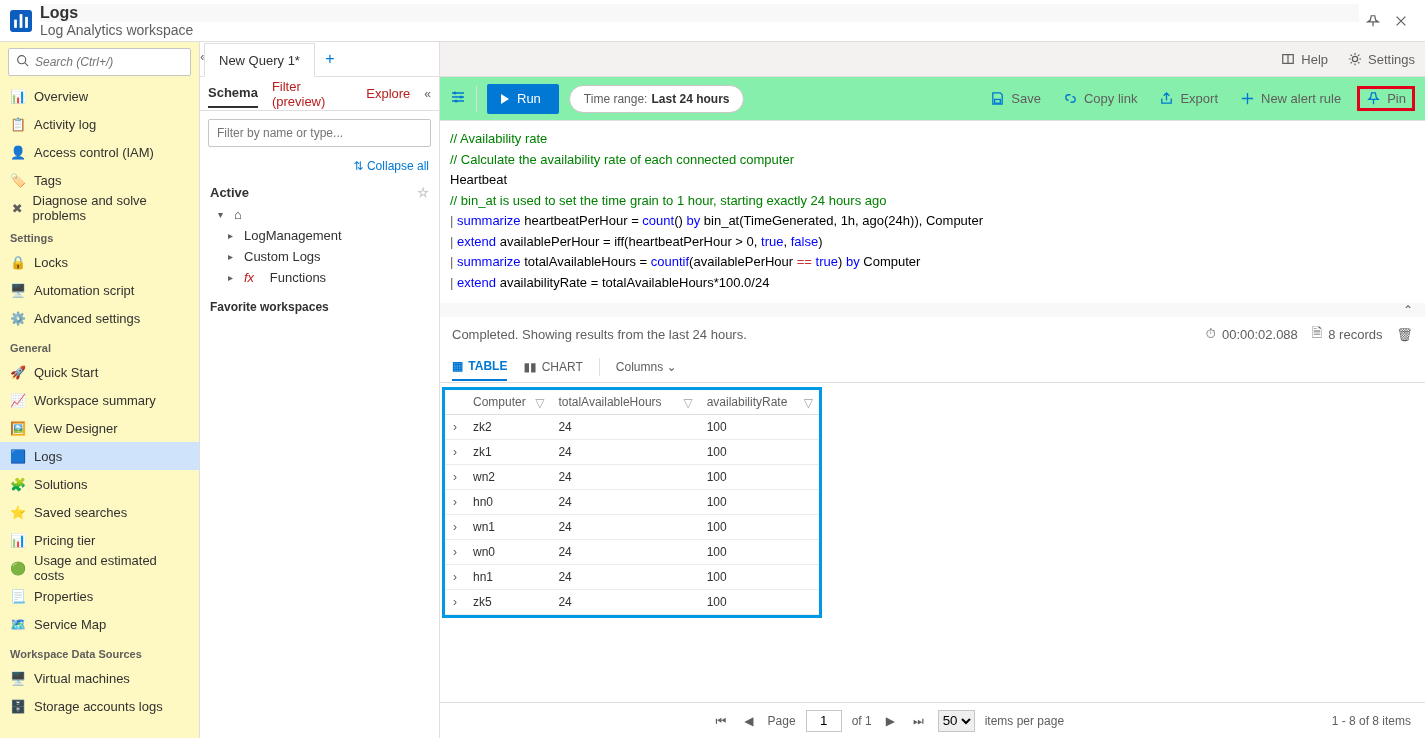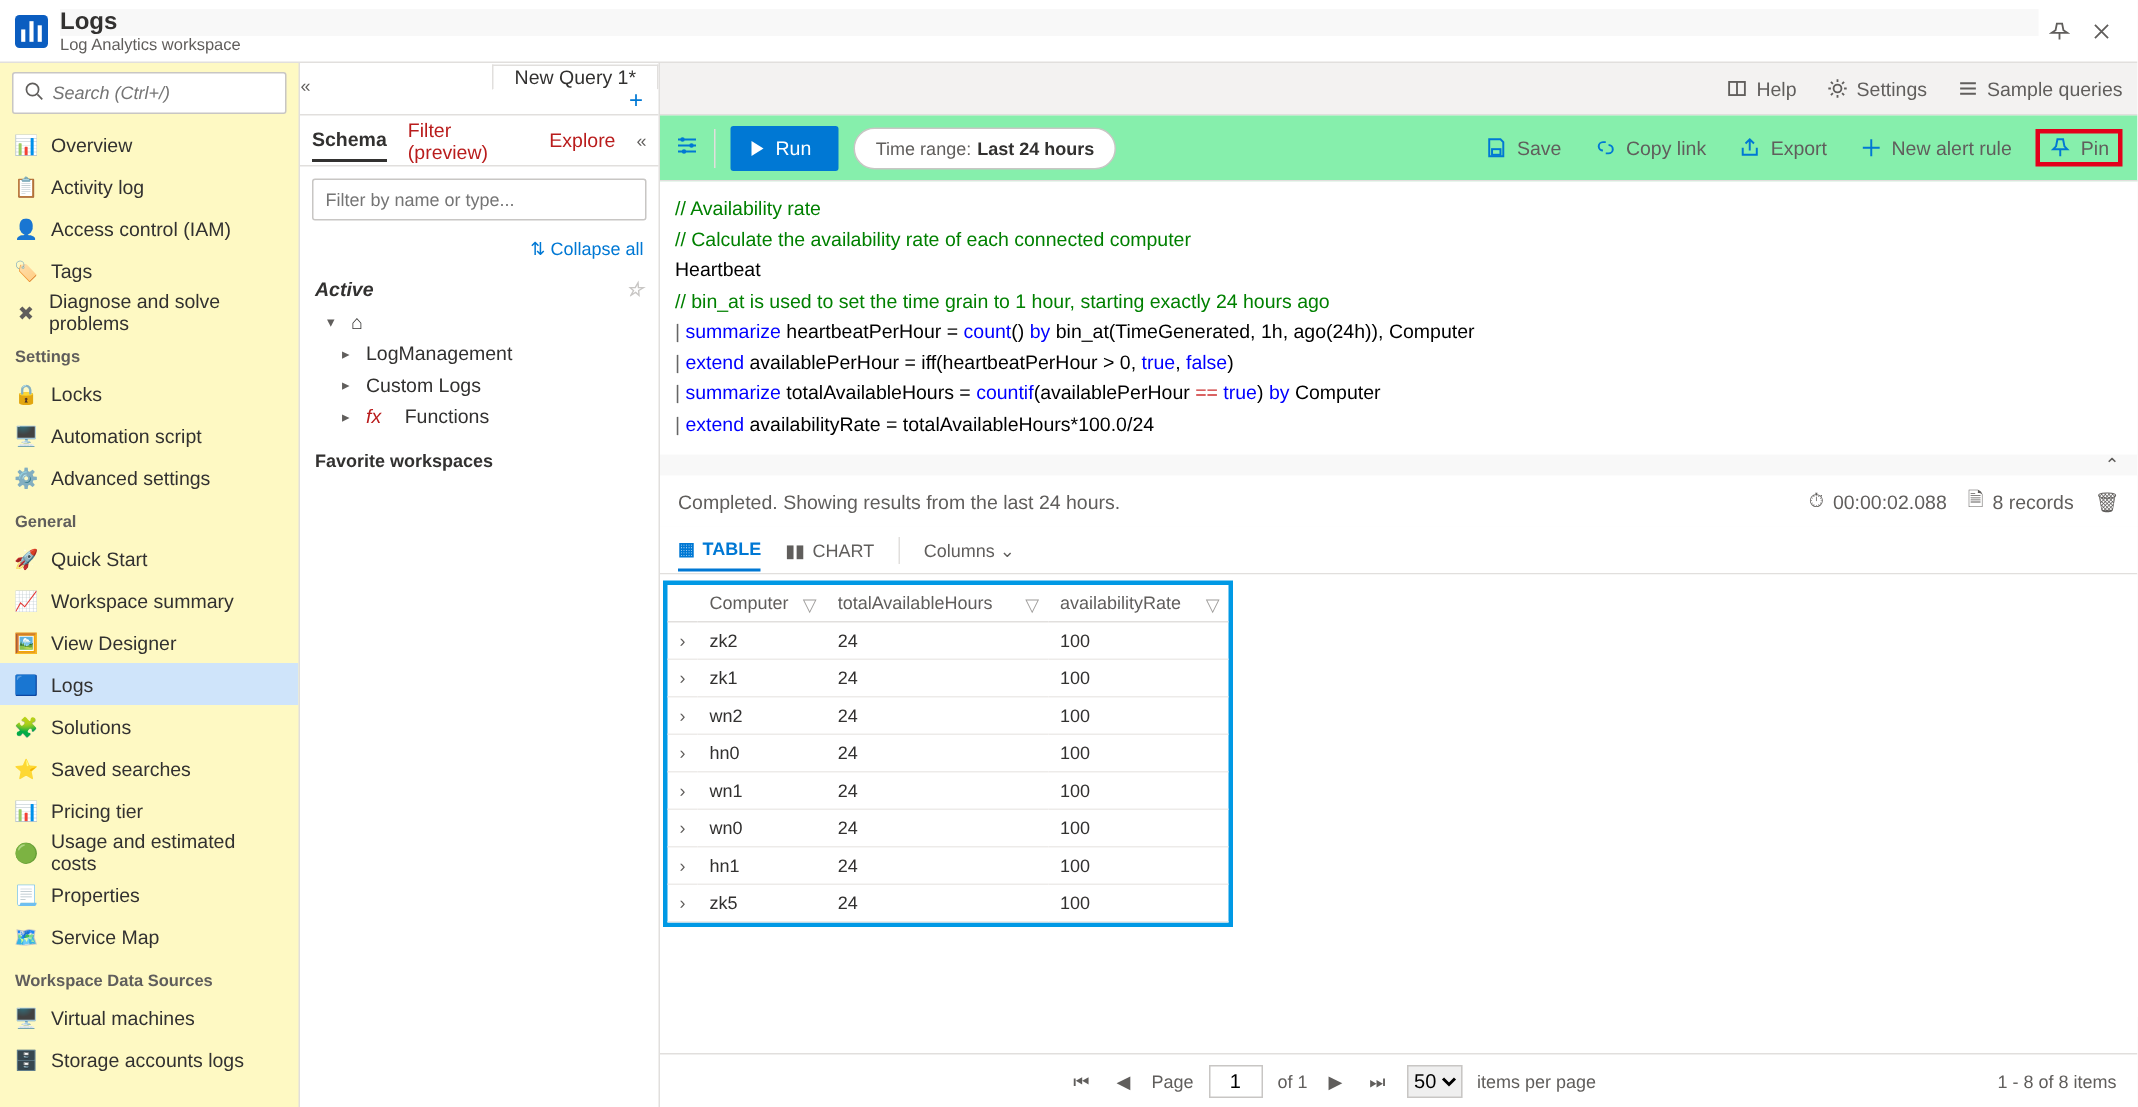--- a/index.html
+++ b/index.html
@@ -5,52 +5,52 @@
 * { box-sizing: border-box; margin: 0; padding: 0; font-family: "Segoe UI", Arial, sans-serif; }
 body { font-size: 13px; color: #323130; background: #fff; overflow: hidden; }
 
 .header {
   height: 42px; display: flex; align-items: center; padding: 0 10px;
   border-bottom: 1px solid #e1dfdd;
 }
 .header .logo { width:22px; height:22px; background:#0b5dc0; border-radius:3px; display:flex; align-items:center; justify-content:center; color:#fff; font-size:11px; font-weight:bold; margin-right:8px;}
 .header .titles { flex:1; }
 .header .titles .main { font-size:16px; font-weight:600; }
-.header .titles .sub { font-size:11px; color:#605e5c; }
+.header .titles .sub { font-size:14px; color:#605e5c; }
 .header .icon-btn { width:28px; height:28px; display:flex; align-items:center; justify-content:center; color:#605e5c; cursor:pointer; }
 .header .icon-btn svg { width:14px; height:14px; }
 
 .layout { display:flex; height: calc(100vh - 42px); }
 
 
 .sidenav { width:200px; border-right:1px solid #e1dfdd; display:flex; flex-direction:column; position:relative; background:#fef9c3; }
 .search-row { position:relative; padding:6px 8px 6px 8px; }
 .search-row input { width:100%; height:28px; border:1px solid #c8c6c4; border-radius:2px; padding:0 8px 0 26px; font-size:12px; font-style:italic; color:#605e5c; }
 .search-row .mag { position:absolute; left:16px; top:50%; transform:translateY(-50%); color:#605e5c; }
 .nav-collapse { position:absolute; right:-8px; top:8px; color:#605e5c; font-size:12px;}
 .nav-item { display:flex; align-items:center; height:28px; padding:0 10px; cursor:pointer; gap:8px; font-size:13px; }
 .nav-item.selected { background:#cfe4fa; }
 .nav-item .ic { width:16px; display:flex; align-items:center; justify-content:center; color:#605e5c; }
 .nav-section { font-size:11px; font-weight:600; color:#605e5c; padding:10px 10px 4px 10px; }
 .nav-scroll { overflow-y:auto; flex:1; }
 
 
 .explorer { width:240px; border-right:1px solid #e1dfdd; display:flex; flex-direction:column; background:#fff;}
-.tabs-bar { height:35px; border-bottom:1px solid #e1dfdd; display:flex; align-items:flex-end;flex-direction:column; }
+.tabs-bar { height:35px; border-bottom:1px solid #e1dfdd; display:flex; align-items:flex-start; }
 .tabs-bar .file-tab { display:flex; align-items:center; height:34px; padding:0 14px; background:#fff; border:1px solid #e1dfdd; border-bottom:1px solid #fff; margin-left:4px; border-radius:0; font-size:13px; color:#323130; gap:8px; position:relative; top:1px;}
 .tabs-bar .add-tab { width:30px; display:flex; align-items:center; justify-content:center; color:#0078d4; cursor:pointer; height:34px; font-size:16px;}
 .subtabs { display:flex; align-items:center; border-bottom:1px solid #e1dfdd; padding:0 8px; height:34px; gap:14px; font-size:13px;}
 .subtabs .st { color:#b91c1c; cursor:pointer; padding:6px 0; }
 .subtabs .st.active { color:#323130; font-weight:600; border-bottom:2px solid #323130; }
 .subtabs .coll { margin-left:auto; color:#605e5c; font-size:12px;}
 .filter-row { padding:8px; }
 .filter-row input { width:100%; height:28px; border:1px solid #c8c6c4; border-radius:2px; padding:0 28px 0 8px; font-size:12px; color:#605e5c;}
 .collapse-all { text-align:right; padding:4px 10px; color:#0078d4; font-size:12px; cursor:pointer;}
 .tree { padding:4px 10px; font-size:13px; }
-.tree .node-title { font-weight:600; padding:4px 0; display:flex; align-items:flex-end; justify-content:space-between;font-style:italic;}
+.tree .node-title { font-weight:600; padding:4px 0; display:flex; align-items:flex-end; justify-content:space-between;}
 .tree .node-title .star { color:#c8c6c4; }
 .tree .row { display:flex; align-items:center; gap:6px; padding:3px 0 3px 8px; cursor:pointer;}
 .tree .row .caret { font-size:10px; color:#605e5c; width:10px;}
 .tree .sub { padding-left:18px; }
 .tree .sub .row { padding-left:0;}
 .fav { font-weight:600; padding:8px 10px; font-size:12px;}
 
 
 .main { flex:1; display:flex; flex-direction:column; min-width:0; background:#f8f8f8;}
 .main .top-tabstrip { height:35px; border-bottom:1px solid #e1dfdd; display:flex; align-items:center; background:#f3f2f1;}
@@ -290,26 +290,20 @@
           </svg>
           <span>Help</span>
         </div>
       <div class="tlink">
           <svg viewBox="0 0 16 16">
             <circle cx="8" cy="8" r="3"></circle>
             <path d="M8 1v2M8 13v2M1 8h2M13 8h2M3 3l1.5 1.5M11.5 11.5L13 13M13 3l-1.5 1.5M4.5 11.5L3 13"></path>
           </svg>
           <span>Settings</span>
         </div>
-      <div class="tlink">
-          <svg viewBox="0 0 16 16">
-            <path d="M2 4h12M2 8h12M2 12h12"></path>
-          </svg>
-          <span>Sample queries</span>
-        </div>
     </div>
 
     <div class="toolbar">
       <span class="sliders"><svg width="16" height="16" viewBox="0 0 16 16">
             <path d="M2 4h12M2 8h12M2 12h12" stroke="#0078d4"></path>
             <circle cx="5" cy="4" r="1.5" fill="#0078d4" stroke="none"></circle>
             <circle cx="11" cy="8" r="1.5" fill="#0078d4" stroke="none"></circle>
             <circle cx="6" cy="12" r="1.5" fill="#0078d4" stroke="none"></circle>
           </svg></span>
       <div class="sep"></div>

